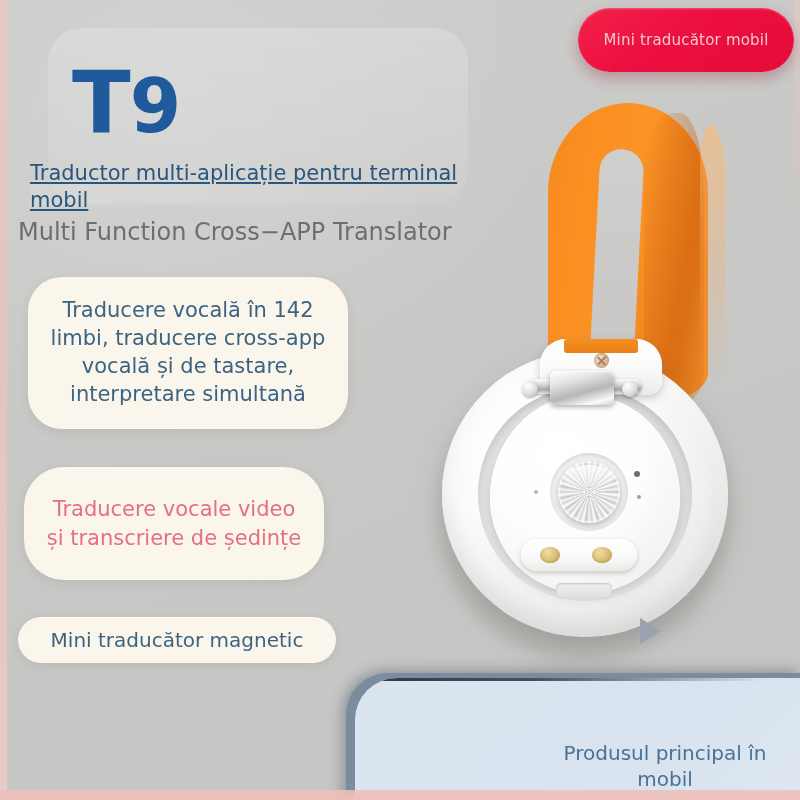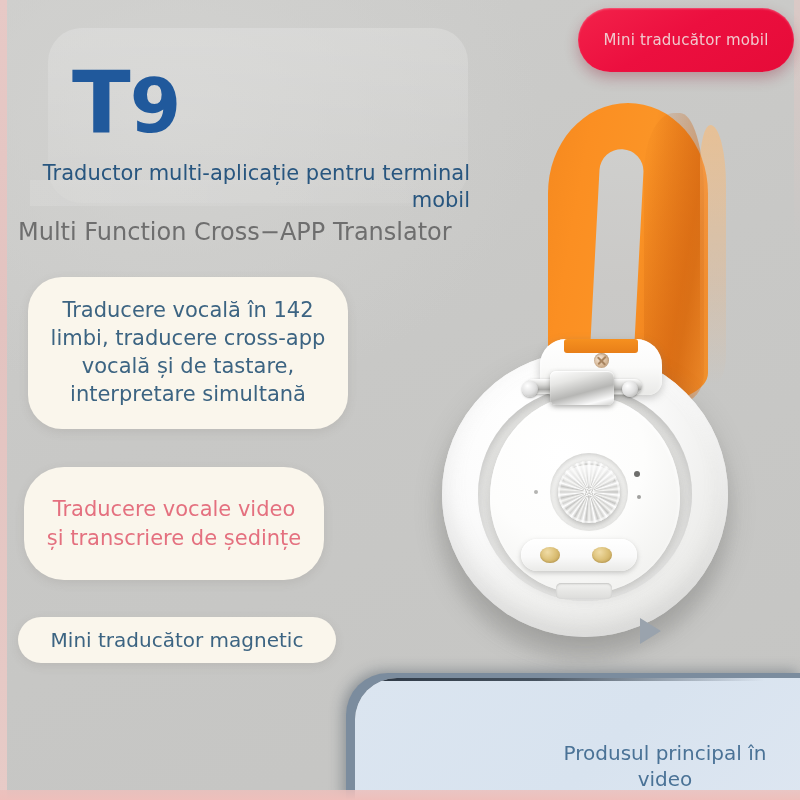--- a/index.html
+++ b/index.html
@@ -76,24 +76,25 @@
     letter-spacing: -1px;
     line-height: 1;
     margin-top: 7px;
   }
   .logo .nine { font-size: 74px; }
 
   .tagline-ro {
     position: absolute;
     left: 30px; top: 160px;
     width: 440px;
-    text-align: right;
+    text-align: left;
     color: #28567f;
     font-size: 21px;
     line-height: 1.28;
+    text-decoration: underline;
   }
   .tagline-en {
     position: absolute;
     left: 18px; top: 218px;
     width: 460px;
     text-align: left;
     color: #6e6e6e;
     font-size: 24px;
     line-height: 1.2;
     white-space: nowrap;
@@ -436,17 +437,17 @@
 
     <div class="pins-pill"></div>
     <div class="pin p1"></div>
     <div class="pin p2"></div>
 
     <div class="bottom-notch"></div>
     <div class="play-triangle"></div>
   </div>
 
   <div class="phone-panel">
-    <div class="stock-text">Produsul principal în video</div>
+    <div class="stock-text">Produsul principal în mobil</div>
   </div>
 
   <div class="edge-bottom"></div>
 </div>
 
 </body></html>

